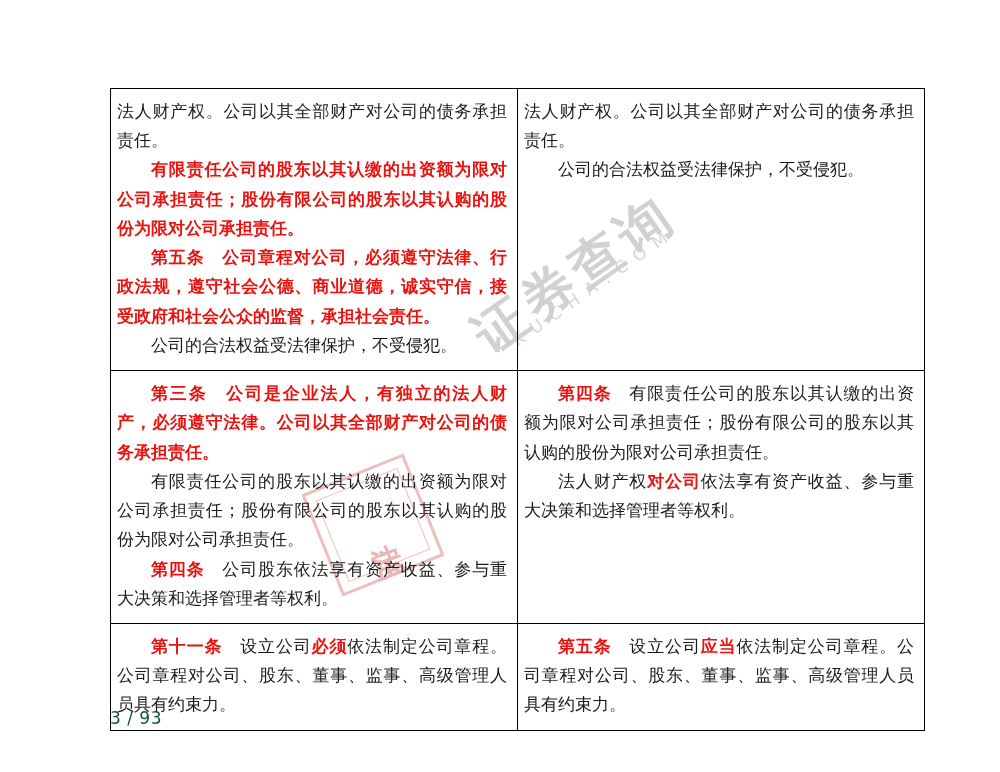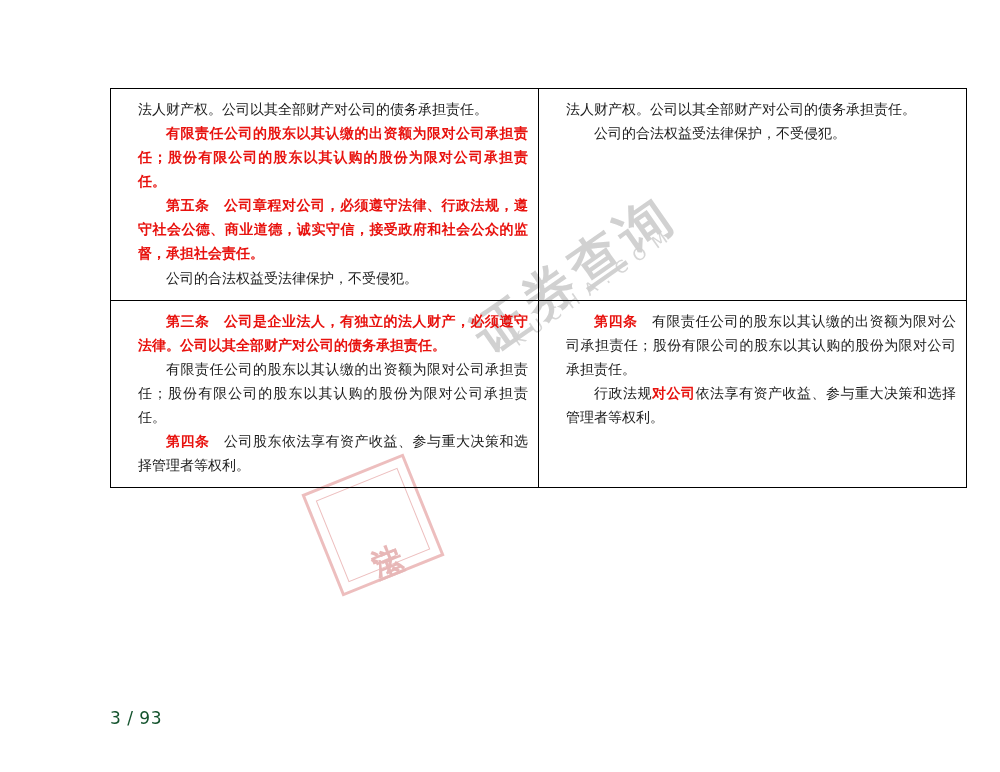--- a/index.html
+++ b/index.html
@@ -25,22 +25,22 @@
     position: absolute;
     left: 110px;
     top: 88px;
     width: 780px;
     border-collapse: collapse;
     table-layout: fixed;
   }
   .doc-table td {
     border: 1px solid #000000;
     vertical-align: top;
-    padding: 8px 10px 10px 27px;
-    font-size: 14px;
+    padding: 8px 10px 10px 6px;
+    font-size: 17px;
     line-height: 1.72;
     color: #1a1a1a;
     font-family: Liberation Sans, sans-serif;
   }
   .col-left { width: 390px; }
   .col-right { width: 390px; }
 
   p.para {
     margin: 0;
     text-indent: 2em;
@@ -163,22 +163,30 @@
       </tr>
 
       <tr class="row-h2">
         <td class="col-left">
           <p class="para red">第三条　公司是企业法人，有独立的法人财产，必须遵守法律。公司以其全部财产对公司的债务承担责任。</p>
           <p class="para blk">有限责任公司的股东以其认缴的出资额为限对公司承担责任；股份有限公司的股东以其认购的股份为限对公司承担责任。</p>
           <p class="para"><span class="red">第四条</span><span class="blk">　公司股东依法享有资产收益、参与重大决策和选择管理者等权利。</span></p>
         </td>
         <td class="col-right">
           <p class="para"><span class="red">第四条</span><span class="blk">　有限责任公司的股东以其认缴的出资额为限对公司承担责任；股份有限公司的股东以其认购的股份为限对公司承担责任。</span></p>
-          <p class="para"><span class="blk">行政法规</span><span class="red">对公司</span><span class="blk">依法享有资产收益、参与重大决策和选择管理者等权利。</span></p>
+          <p class="para"><span class="blk">法人财产权</span><span class="red">对公司</span><span class="blk">依法享有资产收益、参与重大决策和选择管理者等权利。</span></p>
         </td>
       </tr>
 
+      <tr class="row-h3">
+        <td class="col-left">
+          <p class="para"><span class="red">第十一条</span><span class="blk">　设立公司</span><span class="red">必须</span><span class="blk">依法制定公司章程。公司章程对公司、股东、董事、监事、高级管理人员具有约束力。</span></p>
+        </td>
+        <td class="col-right">
+          <p class="para"><span class="red">第五条</span><span class="blk">　设立公司</span><span class="red">应当</span><span class="blk">依法制定公司章程。公司章程对公司、股东、董事、监事、高级管理人员具有约束力。</span></p>
+        </td>
+      </tr>
 
     </tbody>
   </table>
 
   <div class="page-number">3 / 93</div>
 </div>
 
 </body></html>

